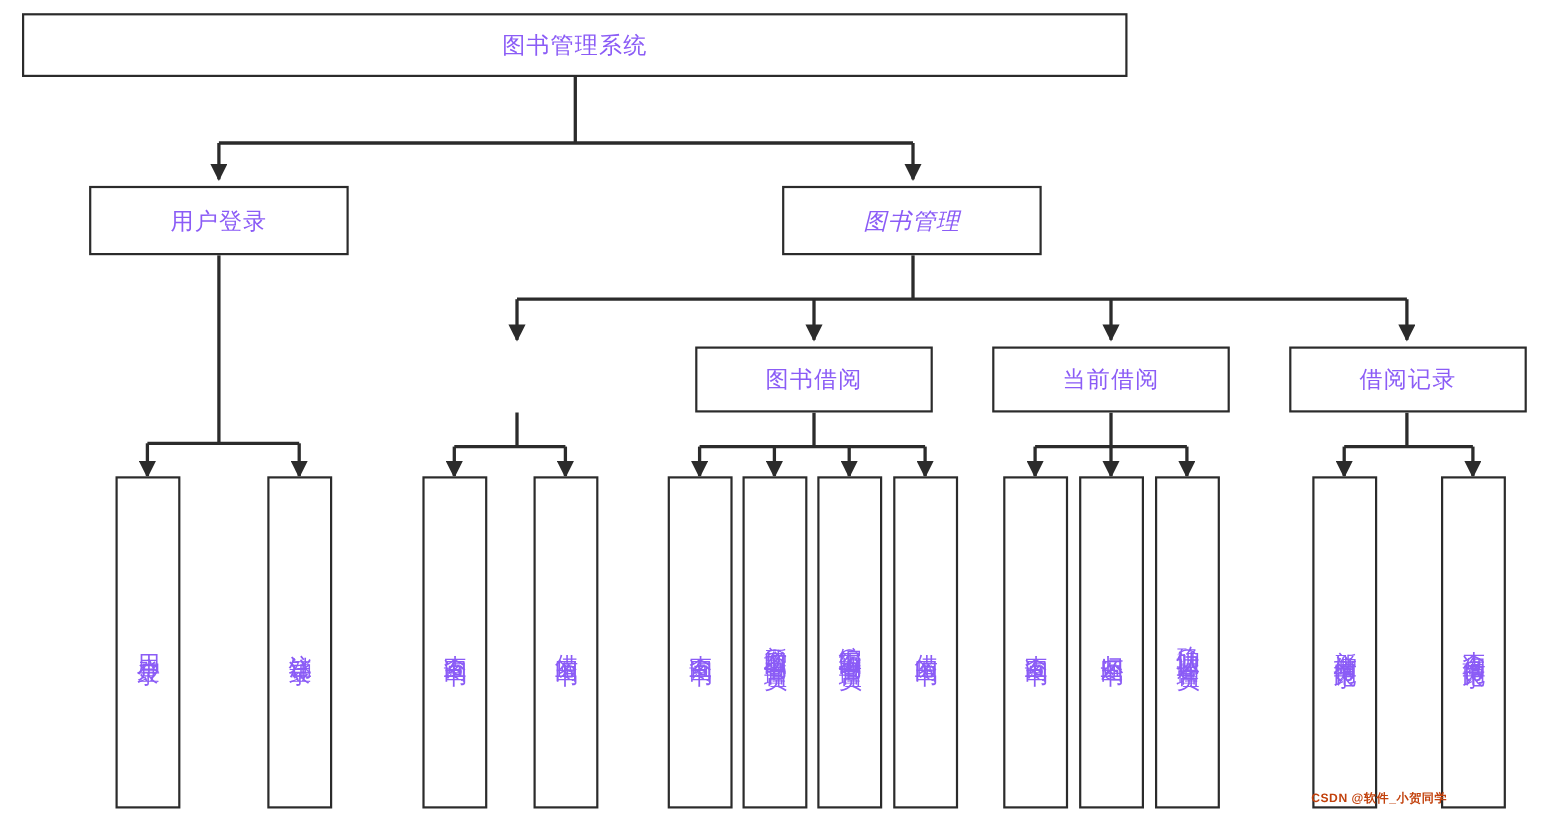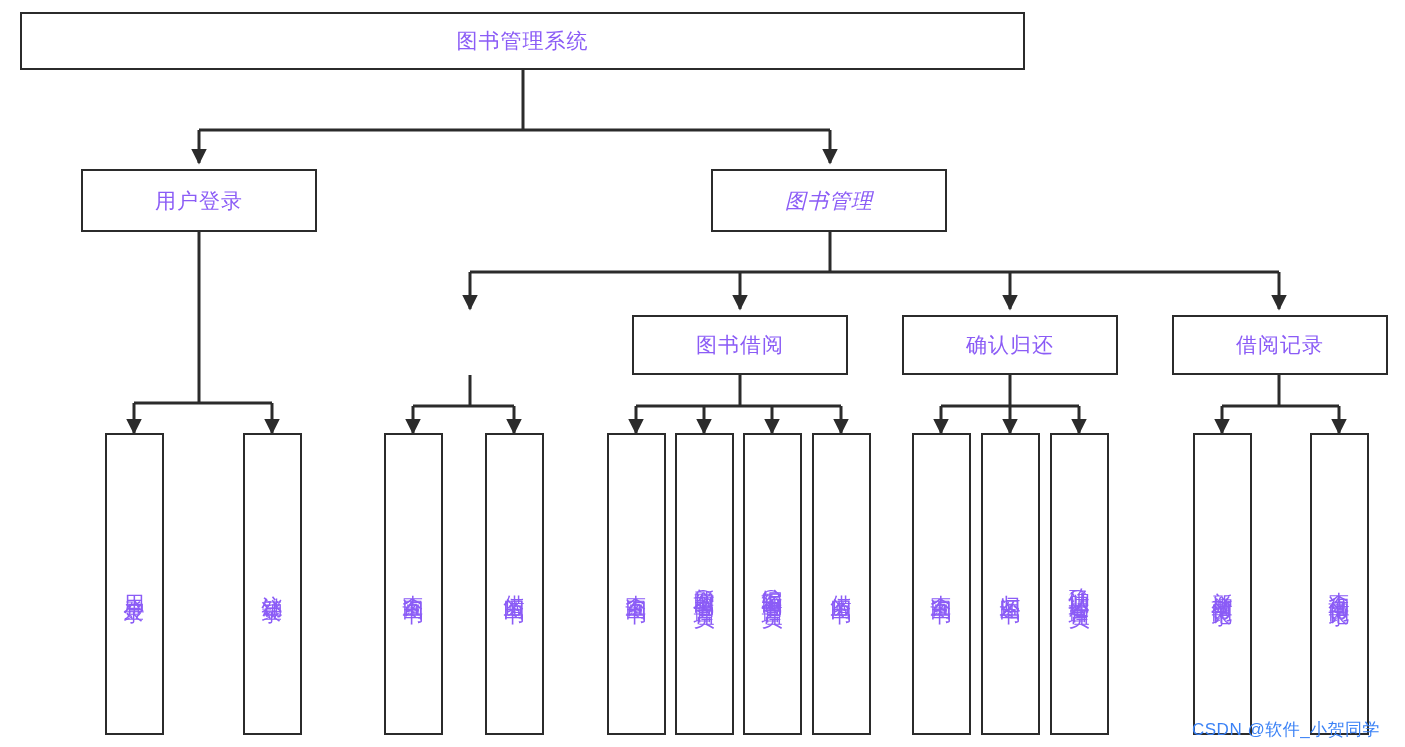--- a/index.html
+++ b/index.html
@@ -45,25 +45,26 @@
   .node.leaf .vtext {
     writing-mode: vertical-rl;
     text-orientation: upright;
     letter-spacing: 3px;
     line-height: 1;
     white-space: nowrap;
     display: block;
   }
   .watermark {
     position: absolute;
-    font-size: 17px;
-    color: #3b82f6;
+    font-size: 11px;
+    color: #c2410c;
     letter-spacing: 0.5px;
     white-space: nowrap;
     user-select: none;
+    font-weight: bold;
   }
 </style>
 </head>
 <body>
 
 <div id="canvas">
 
   <svg id="edges" viewBox="0 0 1405 747">
     <defs>
       <marker id="arrow" viewBox="0 0 10 10" refX="9" refY="5" markerWidth="5.2" markerHeight="5.2" orient="auto-start-reverse">
@@ -122,21 +123,21 @@
     <span>用户登录</span>
   </div>
   <div class="node horiz" style="left:711px; top:169px; width:236px; height:63px;font-style:italic;">
     <span>图书管理</span>
   </div>
 
   <div class="node horiz" style="left:632px; top:315px; width:216px; height:60px;">
     <span>图书借阅</span>
   </div>
   <div class="node horiz" style="left:902px; top:315px; width:216px; height:60px;">
-    <span>确认归还</span>
+    <span>当前借阅</span>
   </div>
   <div class="node horiz" style="left:1172px; top:315px; width:216px; height:60px;">
     <span>借阅记录</span>
   </div>
 
   <div class="node leaf" style="left:105px; top:433px; width:59px; height:302px;">
     <span class="vtext">用户登录</span>
   </div>
   <div class="node leaf" style="left:243px; top:433px; width:59px; height:302px;">
     <span class="vtext">注销登录</span>

